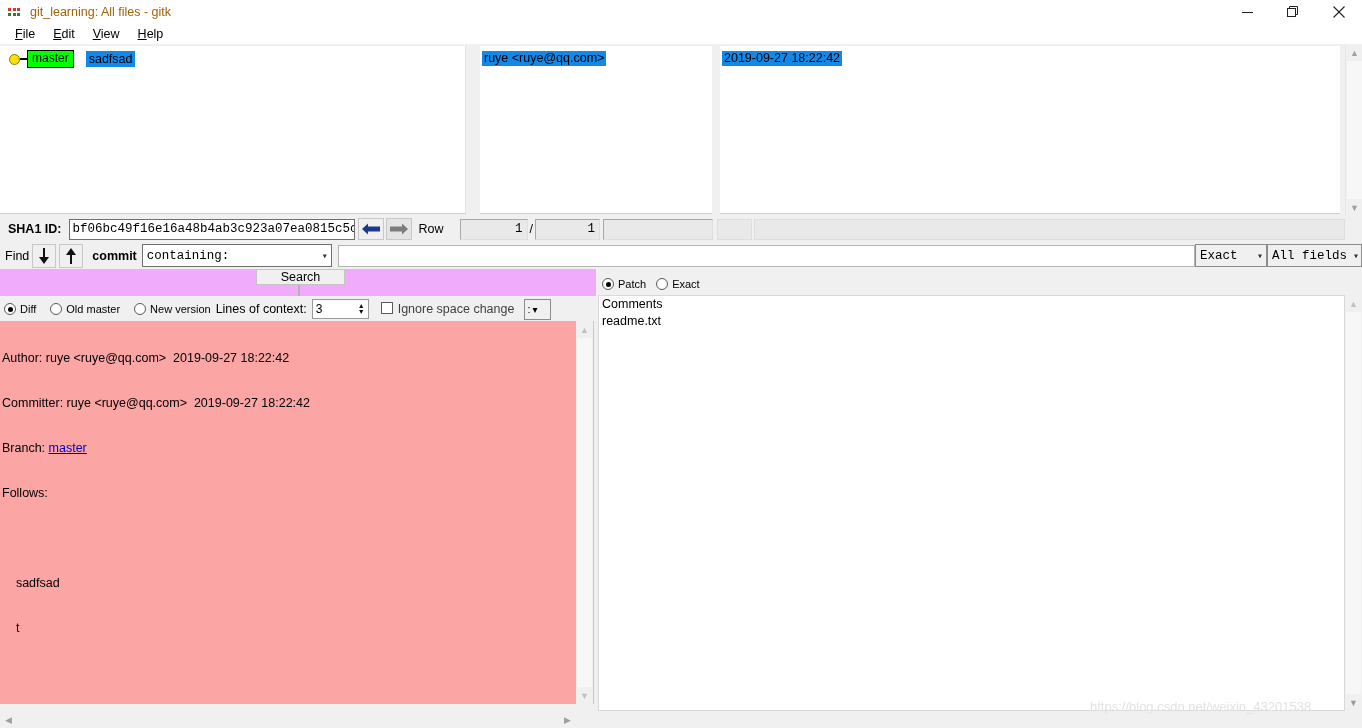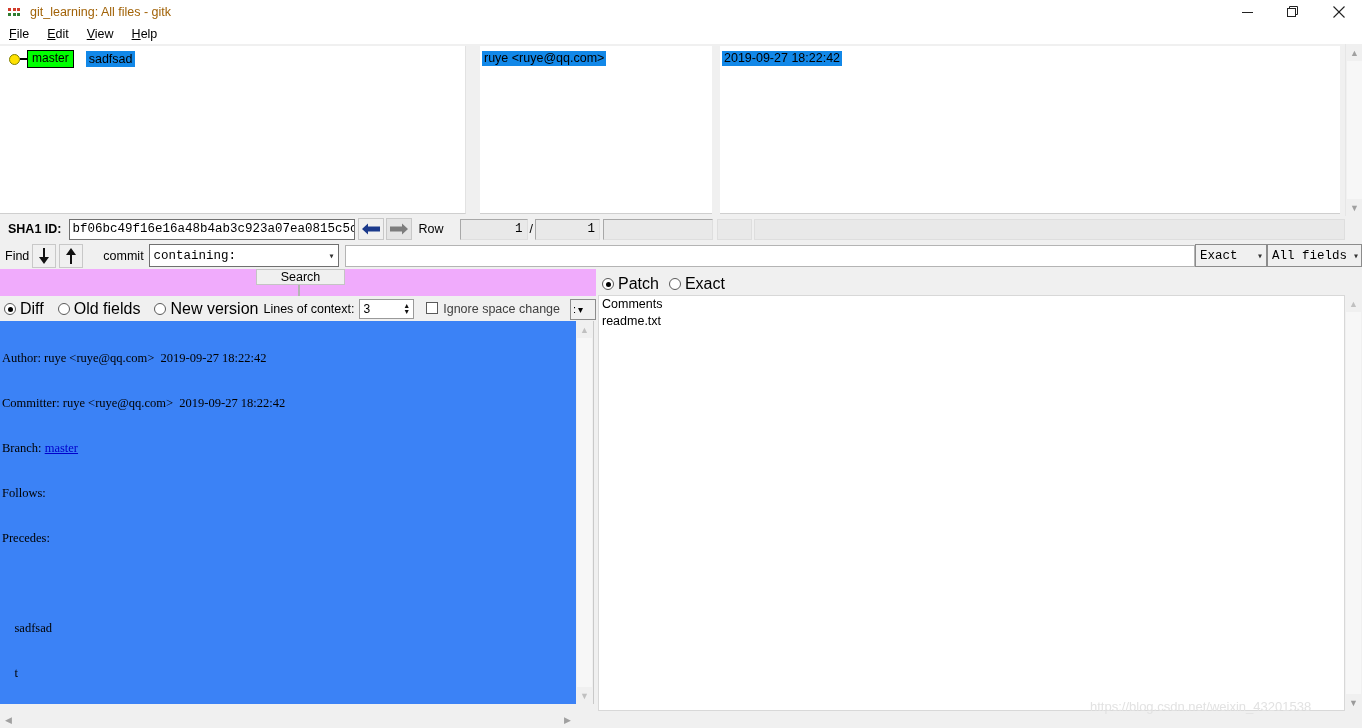--- a/index.html
+++ b/index.html
@@ -61,20 +61,21 @@
   .win-btn svg { display: block; }
 
   
   .menubar {
     position: absolute;
     left: 0; top: 24px;
     width: 1362px; height: 20px;
     background: #ffffff;
     display: flex;
     align-items: center;
+    padding-left: 6px;
   }
   .menu-item {
     font-size: 12.5px;
     color: #000;
     padding: 1px 9px 1px 9px;
     white-space: nowrap;
   }
   .menu-item u { text-decoration: underline; }
 
   
@@ -315,21 +316,21 @@
   .diffopt-row {
     position: absolute;
     left: 0; top: 297px;
     width: 596px; height: 24px;
     background: #f0f0f0;
     display: flex;
     align-items: center;
   }
   .radio {
     display: flex; align-items: center;
-    font-size: 16px; color: #000;
+    font-size: 11px; color: #000;
     white-space: nowrap;
   }
   .radio .dot {
     width: 12px; height: 12px;
     border-radius: 50%;
     border: 1px solid #5a5a5a;
     background: #ffffff;
     margin-right: 4px;
     position: relative;
     flex: 0 0 auto;
@@ -393,23 +394,23 @@
     align-items: center;
     padding-left: 4px;
   }
 
   
   .diff-panel {
     position: absolute;
     left: 0; top: 321px;
     width: 576px;
     height: 383px;
-    background: #3b82f6;
+    background: #fca5a5;
     overflow: hidden;
-    font-family: Liberation Serif, serif;
+    font-family: Liberation Sans, sans-serif;
     font-size: 12.5px;
     line-height: 15px;
     color: #000;
     white-space: pre;
   }
   .diff-panel .ln { padding-left: 2px; height: 15px; }
   .diff-panel a.branchlink {
     color: #0000cc;
     text-decoration: underline;
   }
@@ -572,21 +573,21 @@
         <line x1="8" y1="1" x2="8" y2="14" stroke="#111" stroke-width="2"></line>
         <polygon points="8,17 3,10 13,10" fill="#111"></polygon>
       </svg>
     </div>
     <div class="icon-btn">
       <svg width="16" height="18" viewBox="0 0 16 18">
         <line x1="8" y1="17" x2="8" y2="4" stroke="#111" stroke-width="2"></line>
         <polygon points="8,1 3,8 13,8" fill="#111"></polygon>
       </svg>
     </div>
-    <div class="lbl" style="margin-left:20px; margin-right:5px;">commit</div>
+    <div class="lbl" style="margin-left:9px; margin-right:5px;font-weight:bold;">commit</div>
     <div class="combo" style="width:190px;">
       <span>containing:</span>
       <span class="chev">▾</span>
     </div>
     <div class="find-entry" style="flex:1 1 auto; margin-left:6px;"></div>
     <div class="combo" style="width:72px; border-color:#8c8c8c; background:#f0f0f0;">
       <span>Exact</span>
       <span class="chev">▾</span>
     </div>
     <div class="combo" style="width:95px; border-color:#8c8c8c; background:#f0f0f0;">
@@ -600,21 +601,21 @@
     <div class="search-entry" style="flex:1 1 auto; margin-left:6px; margin-right:4px;"></div>
   </div>
 
   <div class="diffopt-row">
     <div class="radio on" style="margin-left:4px;">
       <span class="dot"></span>
       <span>Diff</span>
     </div>
     <div class="radio" style="margin-left:14px;">
       <span class="dot"></span>
-      <span>Old fields</span>
+      <span>Old master</span>
     </div>
     <div class="radio" style="margin-left:14px;">
       <span class="dot"></span>
       <span>New version</span>
     </div>
     <div class="lbl" style="margin-left:5px; margin-right:5px;">Lines of context:</div>
     <div class="spin">
       <span>3</span>
       <span class="arrows">
         <span>▲</span>
@@ -640,21 +641,20 @@
       <span class="dot"></span>
       <span>Exact</span>
     </div>
   </div>
 
   <div class="diff-panel">
     <div class="ln">Author: ruye &lt;ruye@qq.com&gt;  2019-09-27 18:22:42</div>
     <div class="ln">Committer: ruye &lt;ruye@qq.com&gt;  2019-09-27 18:22:42</div>
     <div class="ln"><span>Branch: </span><a class="branchlink" href="#">master</a></div>
     <div class="ln">Follows:</div>
-    <div class="ln">Precedes:</div>
     <div class="ln"></div>
     <div class="ln">    sadfsad</div>
     <div class="ln">    t</div>
     
     
     
     
   </div>
 
   <div class="diff-vscroll">

